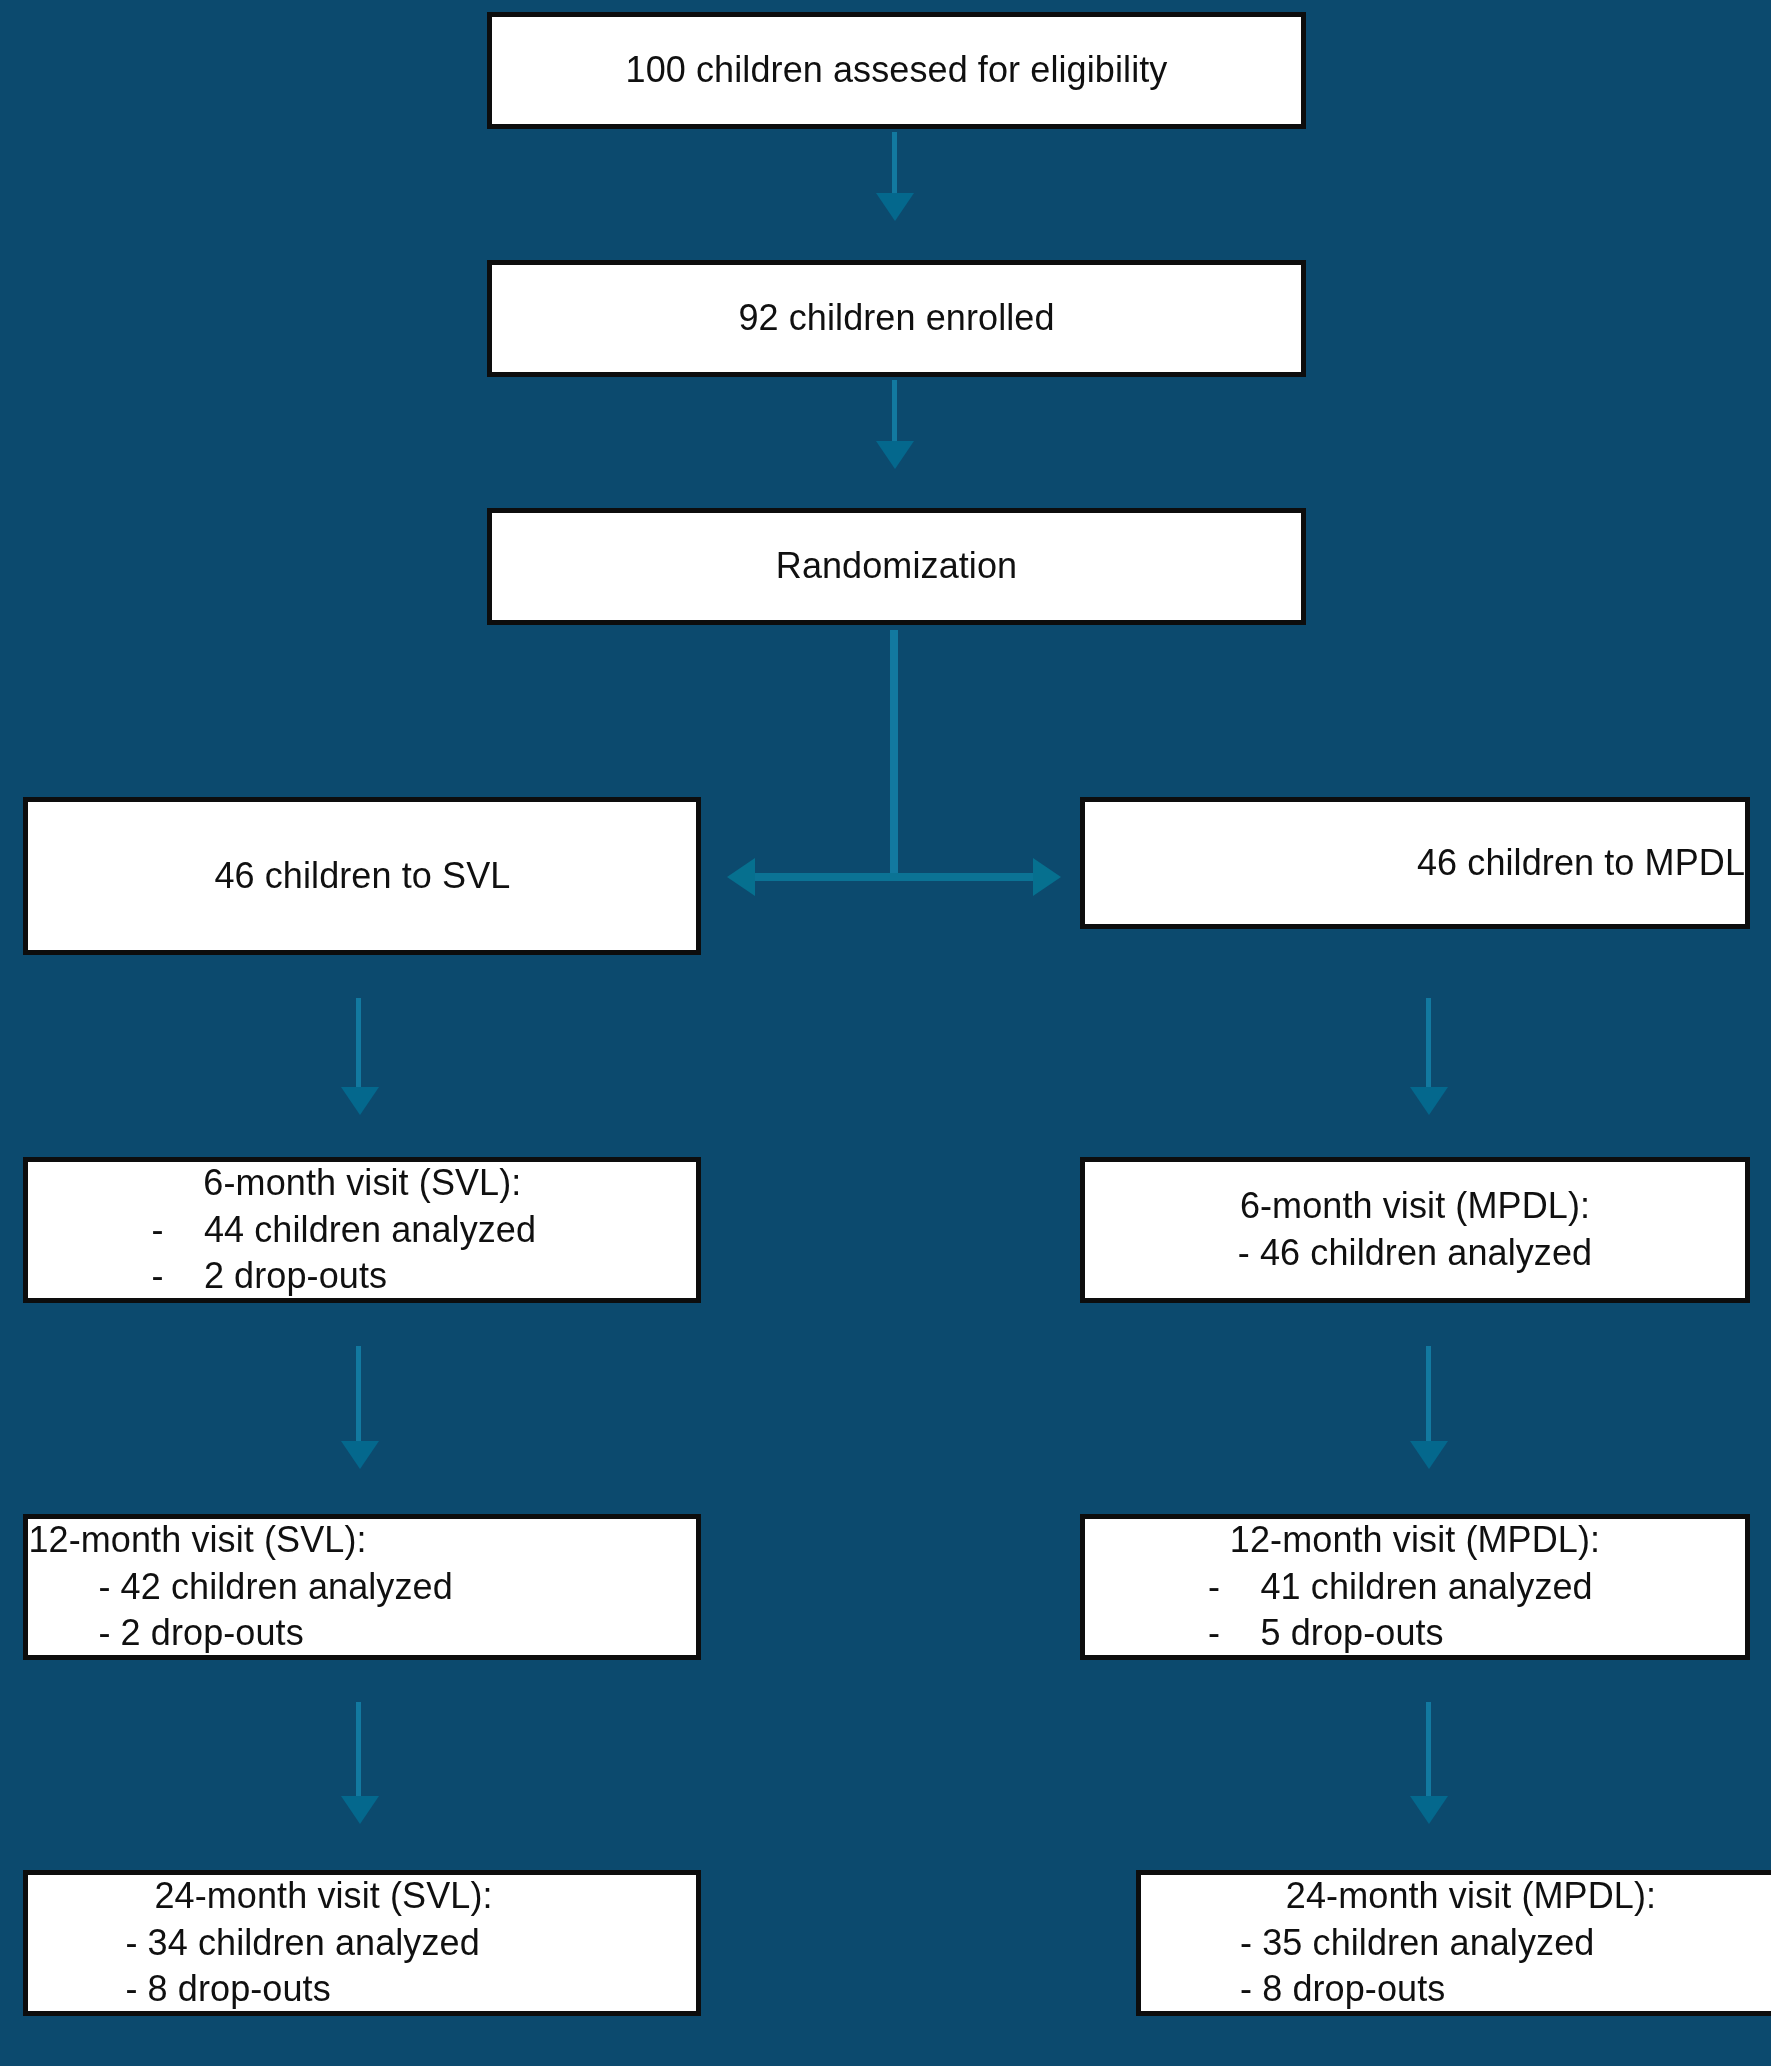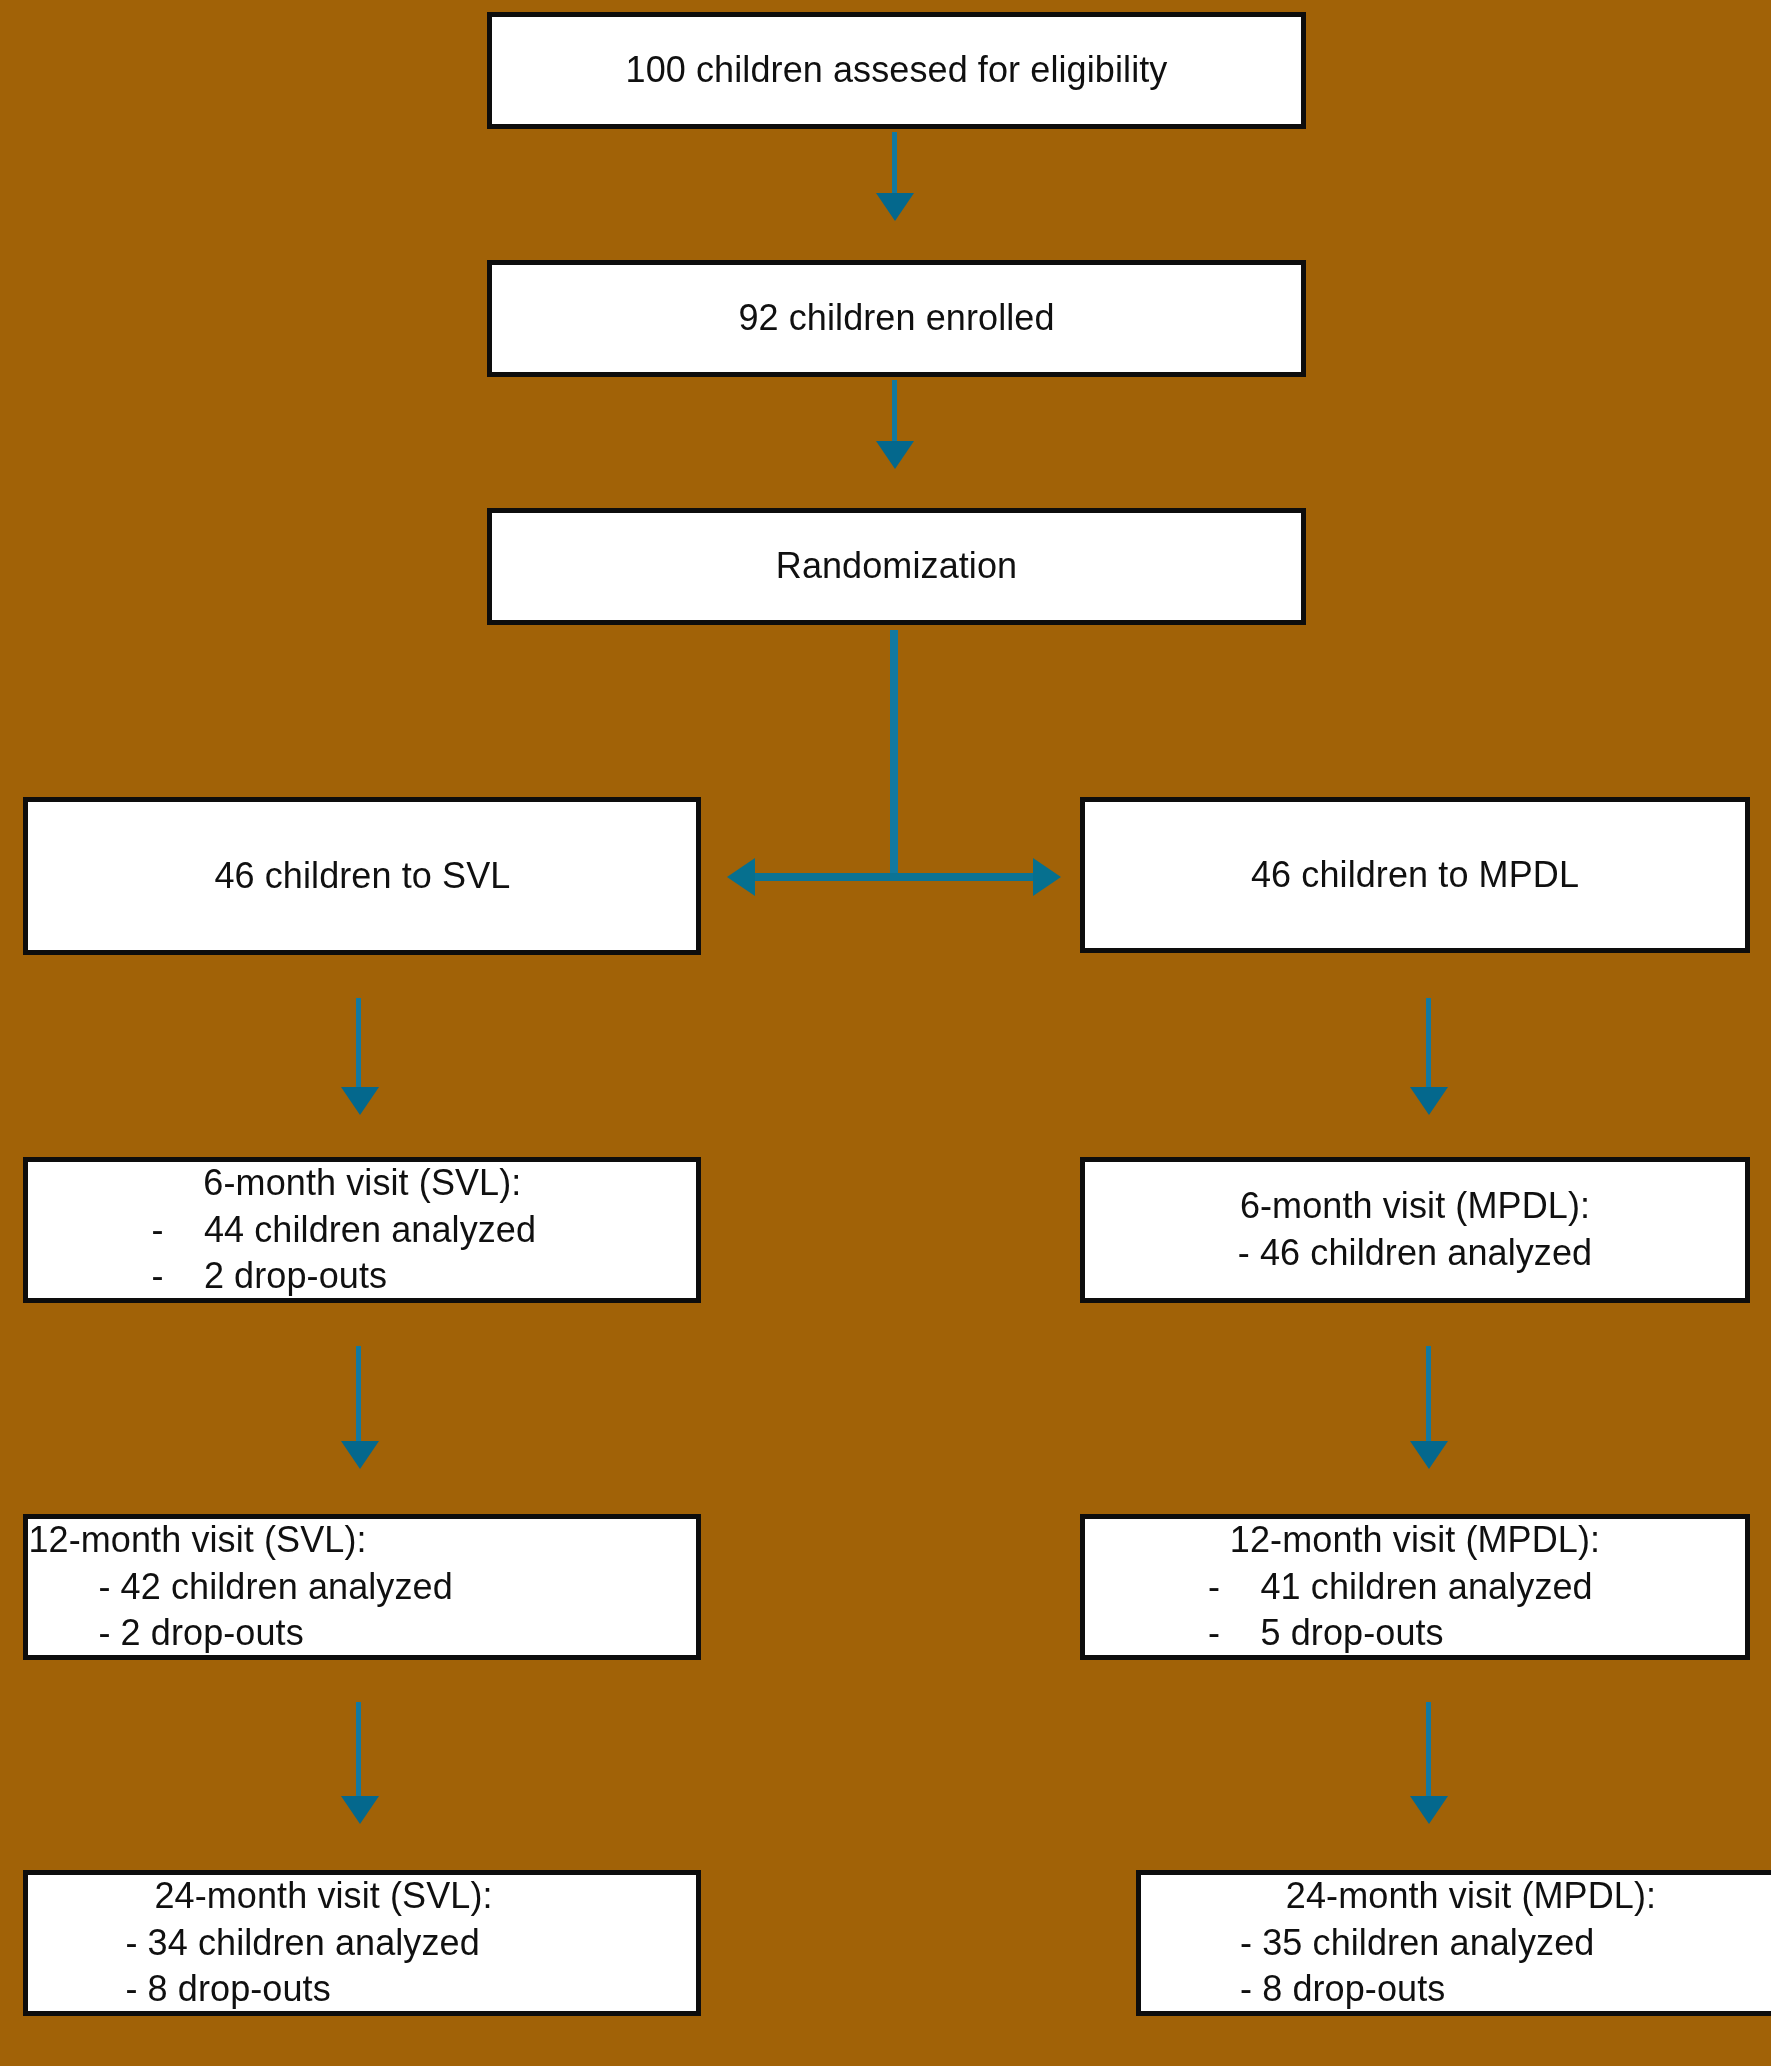--- a/index.html
+++ b/index.html
@@ -7,21 +7,21 @@
     padding: 0;
     background: #ffffff;
   }
   body {
     font-family: "Liberation Sans", sans-serif;
   }
   #canvas {
     position: relative;
     width: 1771px;
     height: 2066px;
-    background: #a16207;
+    background: #0c4a6e;
     overflow: hidden;
   }
   .node {
     position: absolute;
     box-sizing: border-box;
     background: #ffffff;
     border: 5.3px solid #0d0d0d;
     display: flex;
     flex-direction: column;
     justify-content: center;
@@ -99,21 +99,21 @@
   <div class="arrow-v" style="left:890px; top:630px; width:7.6px; height:246px;"></div>
 
   <div class="arrow-h" style="left:754px; top:873px; width:281px; height:7.6px;"></div>
   <div class="arrow-head-left" style="left:727px; top:858px;"></div>
   <div class="arrow-head-right" style="left:1033px; top:858px;"></div>
 
   <div class="node center" style="left:23.4px; top:797px; width:678px; height:158px;">
     <div class="line">46 children to SVL</div>
   </div>
 
-  <div class="node center" style="left:1080px; top:797px; width:670px; height:156px;">
+  <div class="node center" style="left:1080px; top:797px; width:670px; height:132px;align-items:flex-end;">
     <div class="line">46 children to MPDL</div>
   </div>
 
   <div class="arrow-v" style="left:356px; top:998px; width:5.3px; height:94px;"></div>
   <div class="arrow-head-down" style="left:341px; top:1087px;"></div>
 
   <div class="arrow-v" style="left:1426px; top:998px; width:5.3px; height:94px;"></div>
   <div class="arrow-head-down" style="left:1410px; top:1087px;"></div>
 
   <div class="node" style="left:23.4px; top:1157px; width:678px; height:146px;">

